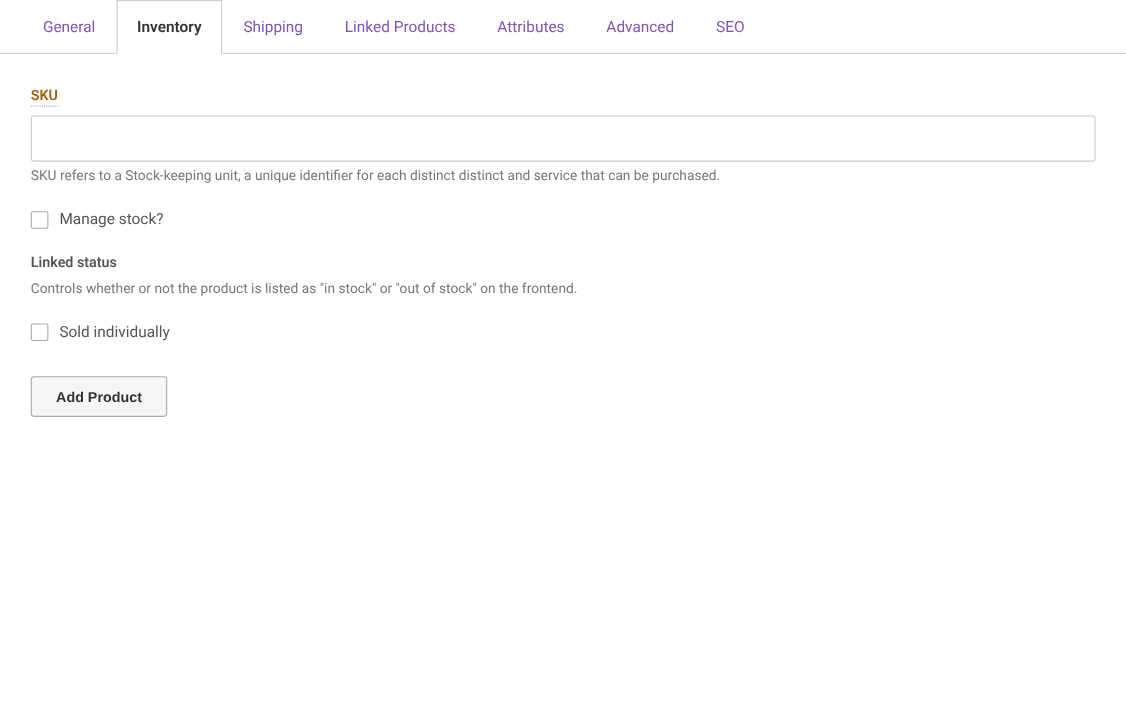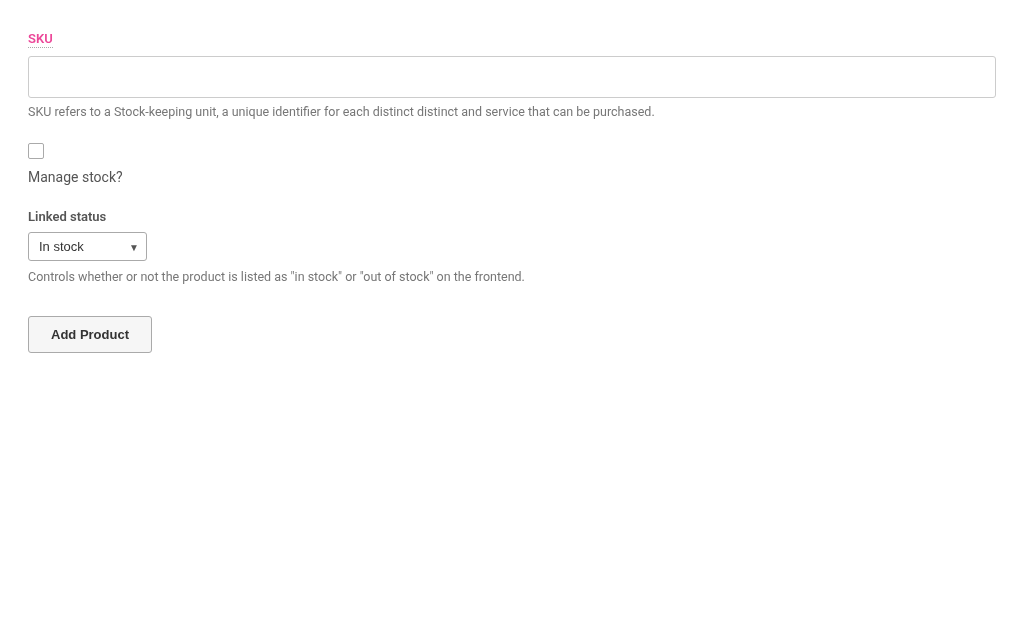--- a/index.html
+++ b/index.html
@@ -59,21 +59,21 @@
 
     
     .field-group {
       margin-bottom: 24px;
     }
 
     .field-label {
       display: block;
       font-size: 13px;
       font-weight: 600;
-      color: #ec4899;
+      color: #a16207;
       margin-bottom: 8px;
       border-bottom: 1px dotted #aaa;
       display: inline-block;
       padding-bottom: 1px;
     }
 
     .field-input {
       width: 100%;
       padding: 8px 10px;
       border: 1px solid #ccc;
@@ -87,24 +87,23 @@
 
     .field-help {
       font-size: 12.5px;
       color: #777;
       margin-top: 6px;
     }
 
     
     .checkbox-row {
       display: flex;
-      align-items: flex-start;
+      align-items: flex-end;
       gap: 10px;
       margin-bottom: 8px;
-      flex-direction: column;
     }
 
     .checkbox-row input[type="checkbox"] {
       width: 16px;
       height: 16px;
       cursor: pointer;
       border: 1px solid #aaa;
       appearance: none;
       -webkit-appearance: none;
       background: #fff;
@@ -186,50 +185,55 @@
       cursor: pointer;
       background: #f6f6f6;
       color: #333;
     }
   </style>
 </head>
 <body>
 
 <div class="container">
 
+  <div class="tabs">
+    <a class="tab">General</a>
+    <a class="tab active">Inventory</a>
+    <a class="tab">Shipping</a>
+    <a class="tab">Linked Products</a>
+    <a class="tab">Attributes</a>
+    <a class="tab">Advanced</a>
+    <a class="tab">SEO</a>
+  </div>
 
   <div class="content">
 
     <div class="field-group section">
       <label class="field-label">SKU</label>
       <input type="text" class="field-input" placeholder="" style="">
       <p class="field-help">SKU refers to a Stock-keeping unit, a unique identifier for each distinct distinct and service that can be purchased.</p>
     </div>
 
     <div class="section">
       <div class="checkbox-row">
         <input type="checkbox" id="manage-stock" style="">
         <label for="manage-stock" class="checkbox-label">Manage stock?</label>
       </div>
     </div>
 
     <div class="section">
       <span class="stock-status-label">Linked status</span>
-      <div class="select-wrapper">
-        <select>
-          <option>In stock</option>
-          <option>Out of stock</option>
-          <option>On backorder</option>
-        </select>
-        <span class="select-arrow">▼</span>
+      <p class="field-help" style="margin-top:8px;">Controls whether or not the product is listed as "in stock" or "out of stock" on the frontend.</p>
+    </div>
+
+    <div class="section">
+      <div class="checkbox-row">
+        <input type="checkbox" id="sold-individually" style="">
+        <label for="sold-individually" class="checkbox-label">Sold individually</label>
       </div>
-      <p class="field-help" style="margin-top:8px;">Controls whether or not the product is listed as "in stock" or "out of stock" on the frontend.</p>
-    </div>
-
-    <div class="section">
     </div>
 
     <div class="button-row">
       <button class="btn">Add Product</button>
     </div>
 
   </div>
 </div>
 
 </body></html>

